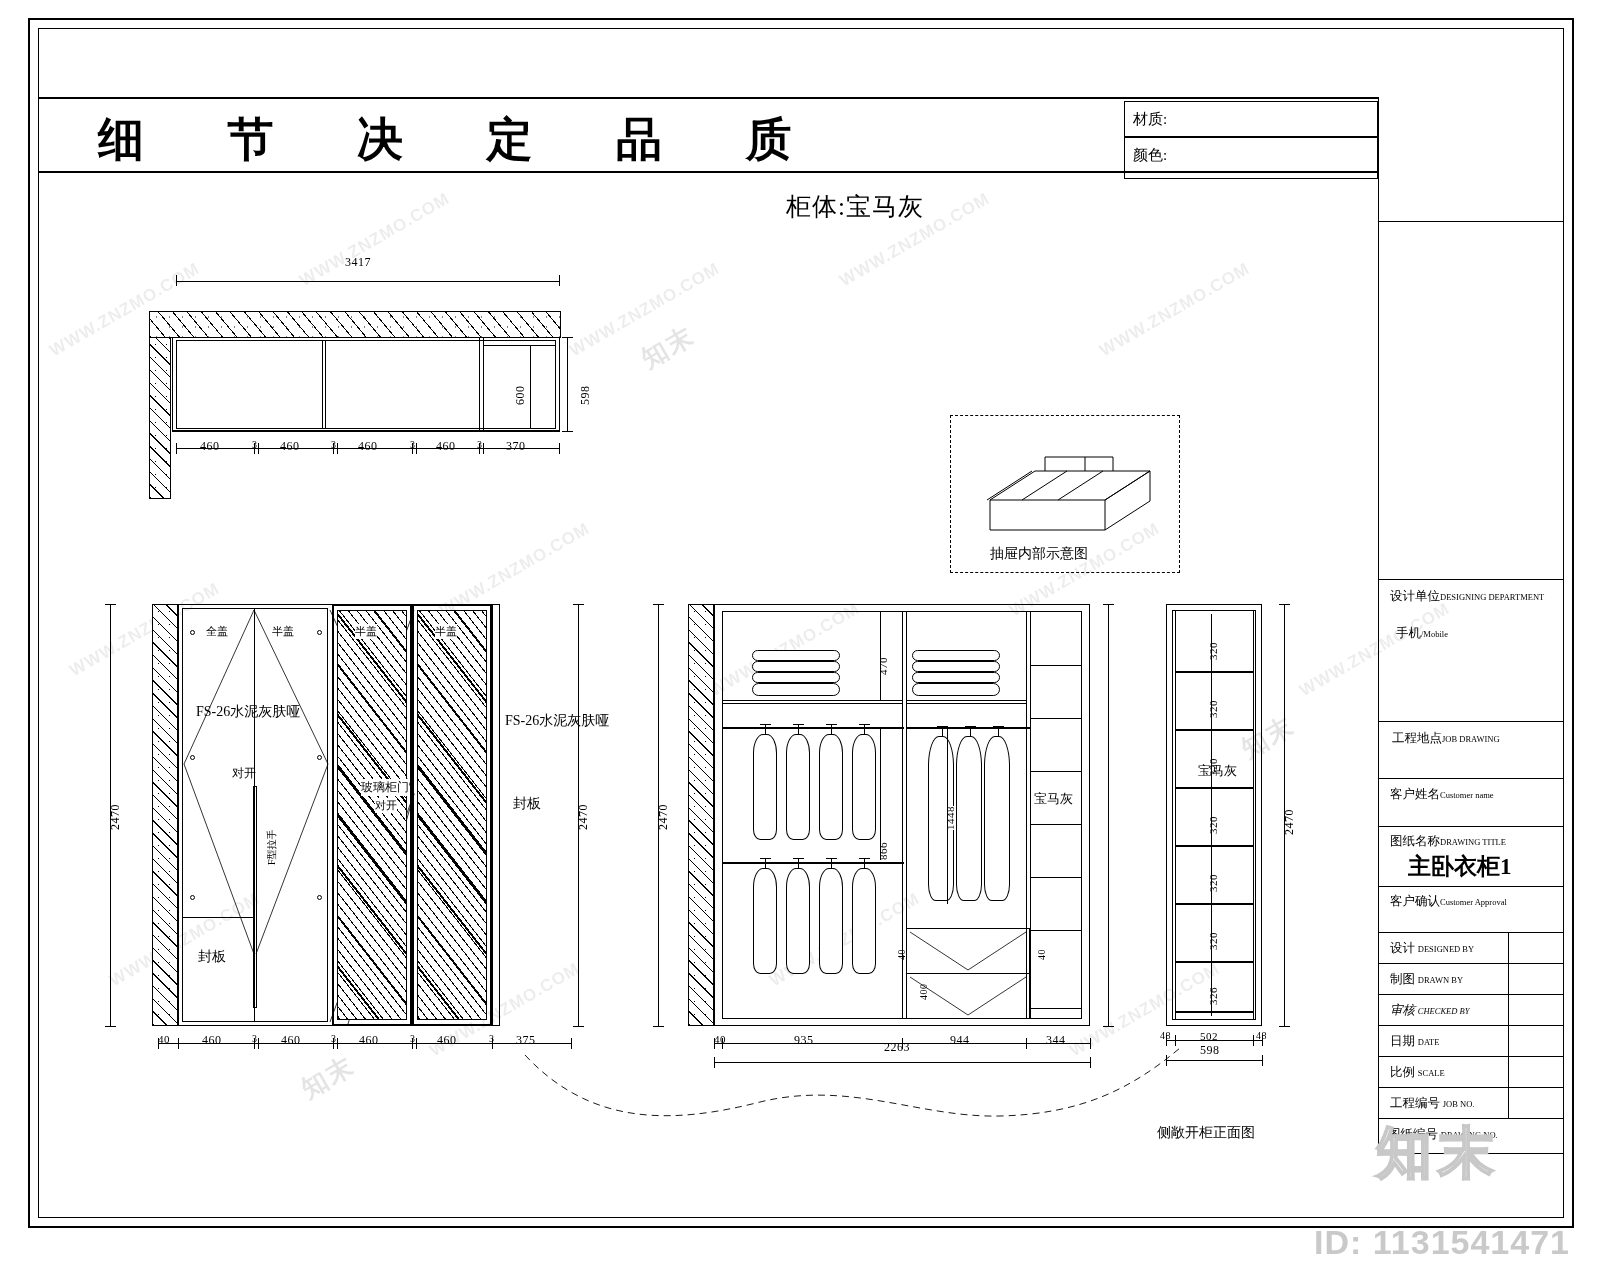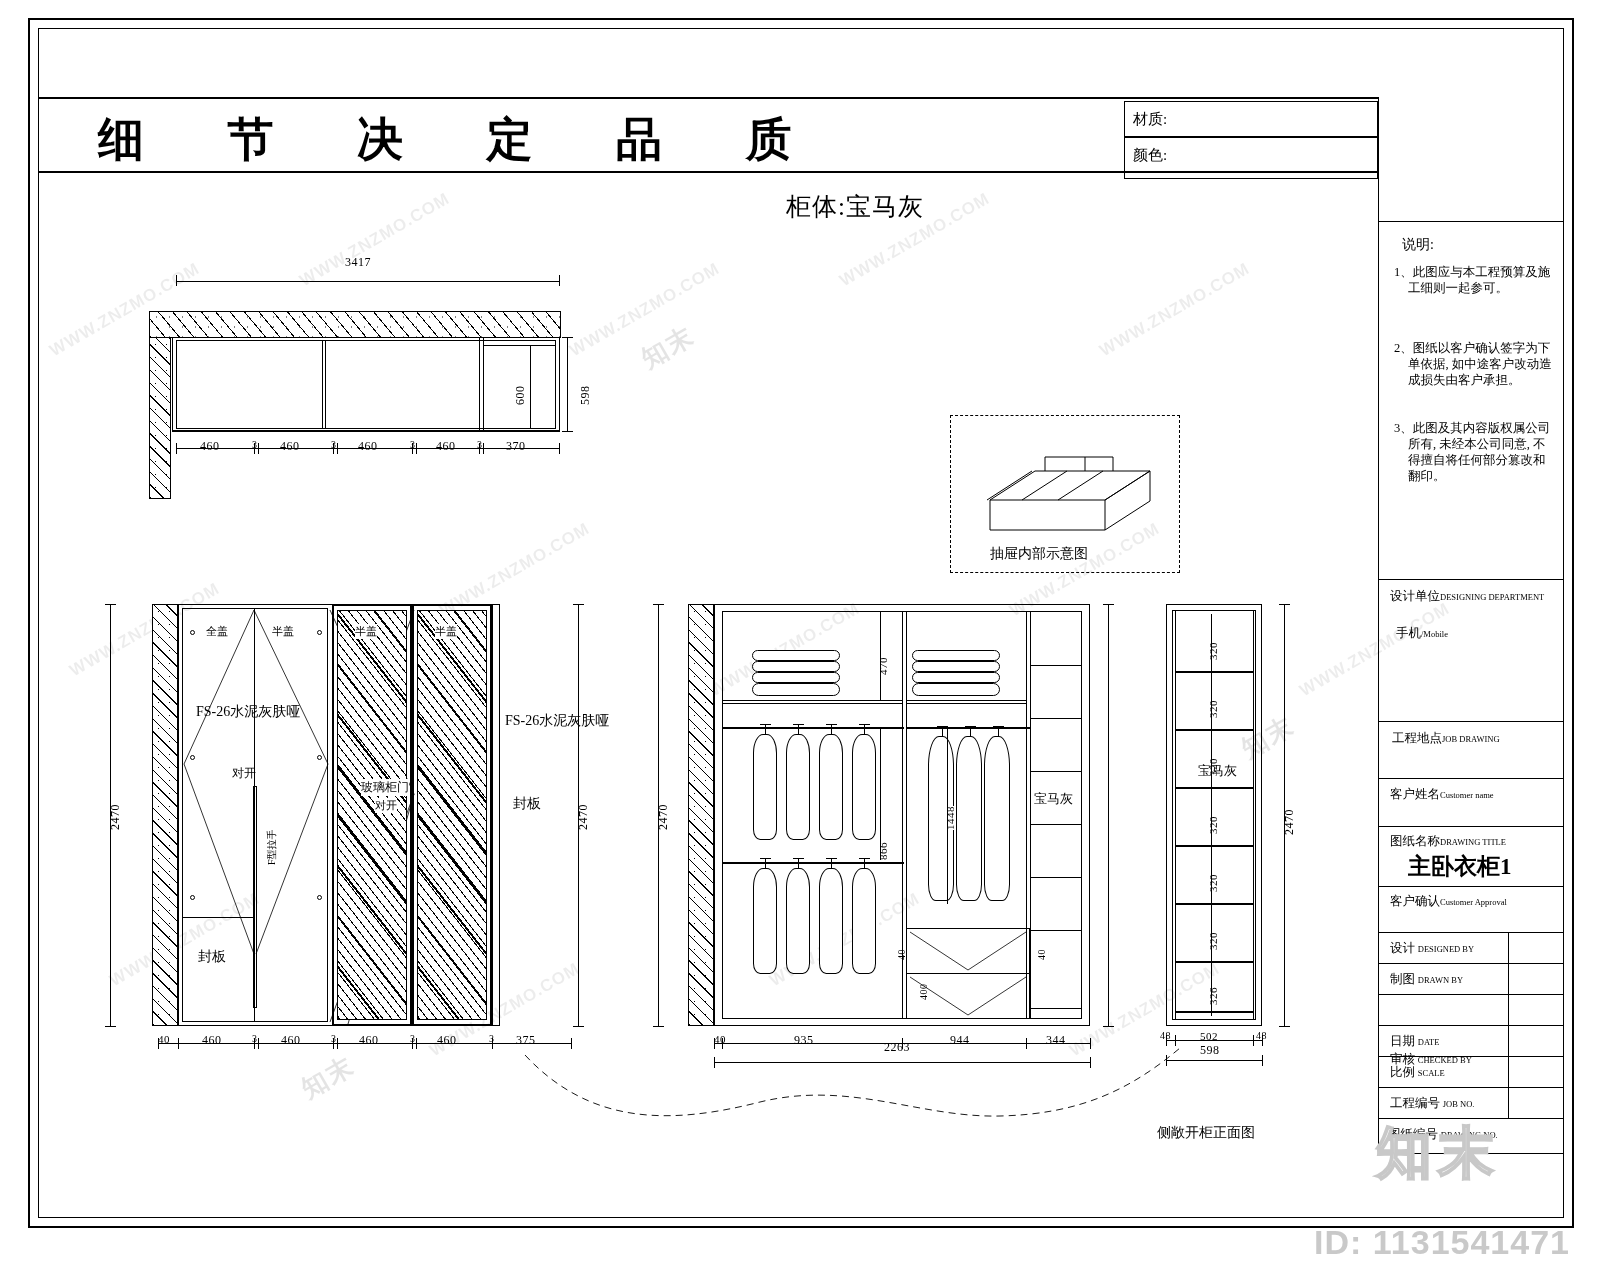--- a/index.html
+++ b/index.html
@@ -489,32 +489,20 @@
   <div class="ln hl" style="left:1378px; top:932px; width:186px;"></div>
   <div class="ln hl" style="left:1378px; top:963px; width:186px;"></div>
   <div class="ln hl" style="left:1378px; top:994px; width:186px;"></div>
   <div class="ln hl" style="left:1378px; top:1025px; width:186px;"></div>
   <div class="ln hl" style="left:1378px; top:1056px; width:186px;"></div>
   <div class="ln hl" style="left:1378px; top:1087px; width:186px;"></div>
   <div class="ln hl" style="left:1378px; top:1118px; width:186px;"></div>
   <div class="ln hl" style="left:1378px; top:1153px; width:186px;"></div>
   <div class="ln vl" style="left:1508px; top:932px; height:186px;"></div>
 
-  <div id="notes">
-    <div class="nh">说明:</div>
-    <div class="ni">
-        <span class="body">1、此图应与本工程预算及施工细则一起参可。</span>
-      </div>
-    <div class="ni" style="margin-top:44px;">
-        <span class="body">2、图纸以客户确认签字为下单依据, 如中途客户改动造成损失由客户承担。</span>
-      </div>
-    <div class="ni" style="margin-top:32px;">
-        <span class="body">3、此图及其内容版权属公司所有, 未经本公司同意, 不得擅自将任何部分篡改和翻印。</span>
-      </div>
-  </div>
 
   <div class="tbcell" style="left:1390px; top:588px;">
     <span class="cnlab">设计单位</span><span class="enlab">DESIGNING DEPARTMENT</span>
   </div>
   <div class="tbcell" style="left:1396px; top:625px;">
     <span class="cnlab">手机</span><span class="enlab">/Mobile</span>
   </div>
   <div class="tbcell" style="left:1392px; top:730px;">
     <span class="cnlab">工程地点</span><span class="enlab">JOB DRAWING</span>
   </div>
@@ -528,21 +516,21 @@
   <div class="tbcell" style="left:1390px; top:893px;">
     <span class="cnlab">客户确认</span><span class="enlab">Customer Approval</span>
   </div>
 
   <div class="tbcell" style="left:1390px; top:940px;">
     <span class="cnlab">设计</span> <span class="enlab">DESIGNED BY</span>
   </div>
   <div class="tbcell" style="left:1390px; top:971px;">
     <span class="cnlab">制图</span> <span class="enlab">DRAWN BY</span>
   </div>
-  <div class="tbcell" style="left:1390px; top:1051px;">
+  <div class="tbcell" style="left:1390px; top:1002px;font-style:italic;">
     <span class="cnlab">审核</span> <span class="enlab">CHECKED BY</span>
   </div>
   <div class="tbcell" style="left:1390px; top:1033px;">
     <span class="cnlab">日期</span> <span class="enlab">DATE</span>
   </div>
   <div class="tbcell" style="left:1390px; top:1064px;">
     <span class="cnlab">比例</span> <span class="enlab">SCALE</span>
   </div>
   <div class="tbcell" style="left:1390px; top:1095px;">
     <span class="cnlab">工程编号</span> <span class="enlab">JOB NO.</span>

